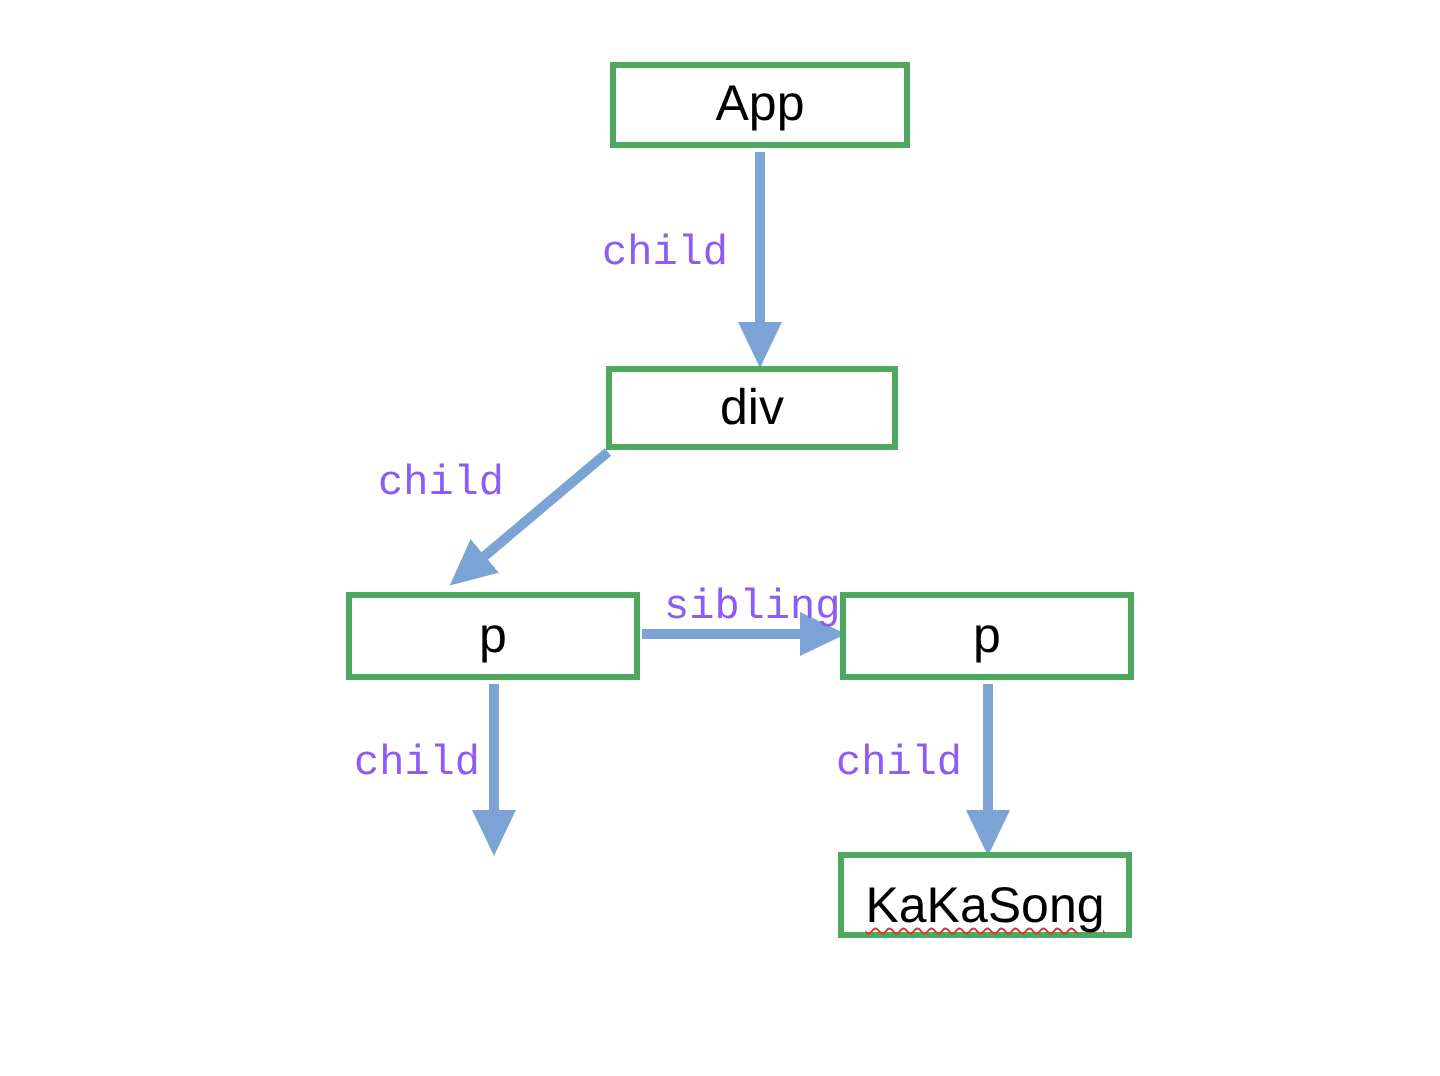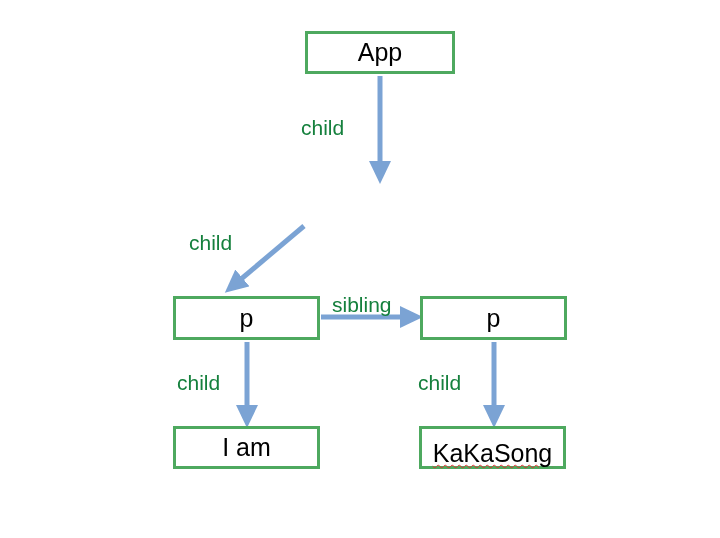--- a/index.html
+++ b/index.html
@@ -33,23 +33,23 @@
   }
   .node-label.misspelled {
     text-decoration: underline;
     text-decoration-color: #e03030;
     text-decoration-style: wavy;
     text-decoration-thickness: 1px;
     text-underline-offset: 2px;
   }
   .edge-label {
     position: absolute;
-    font-family: Liberation Sans, sans-serif;
+    font-family: Liberation Mono, monospace;
     font-size: 21px;
-    color: #15803d;
+    color: #8b5cf6;
     line-height: 1;
     white-space: nowrap;
   }
   #edges {
     position: absolute;
     left: 0;
     top: 0;
     width: 720px;
     height: 538px;
     pointer-events: none;
@@ -88,32 +88,32 @@
 
     <line x1="247" y1="342" x2="247" y2="416" stroke="#7ba3d4" stroke-width="5" marker-end="url(#arrowhead)"></line>
 
     <line x1="494" y1="342" x2="494" y2="416" stroke="#7ba3d4" stroke-width="5" marker-end="url(#arrowhead)"></line>
   </svg>
 
   <div class="node" id="node-app">
     <span class="node-label">App</span>
   </div>
 
+  <div class="node" id="node-div">
+    <span class="node-label">div</span>
+  </div>
 
   <div class="node" id="node-p-left">
     <span class="node-label">p</span>
   </div>
 
   <div class="node" id="node-p-right">
     <span class="node-label">p</span>
   </div>
 
-  <div class="node" id="node-iam">
-    <span class="node-label">I am</span>
-  </div>
 
   <div class="node" id="node-kaka">
     <span class="node-label misspelled">KaKaSong</span>
   </div>
 
   <div class="edge-label" id="label-child-app-div">child</div>
 
   <div class="edge-label" id="label-child-div-p">child</div>
 
   <div class="edge-label" id="label-sibling">sibling</div>

